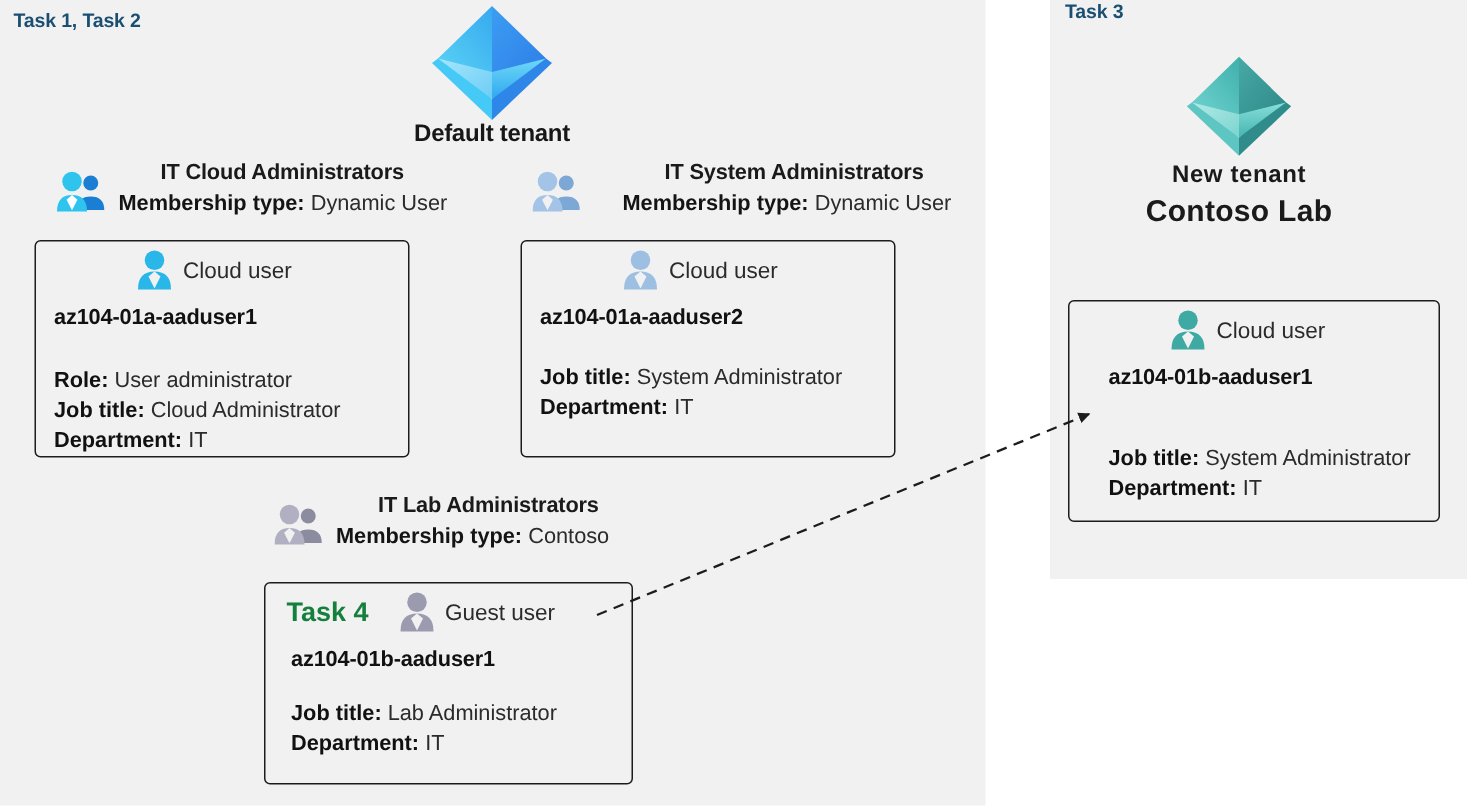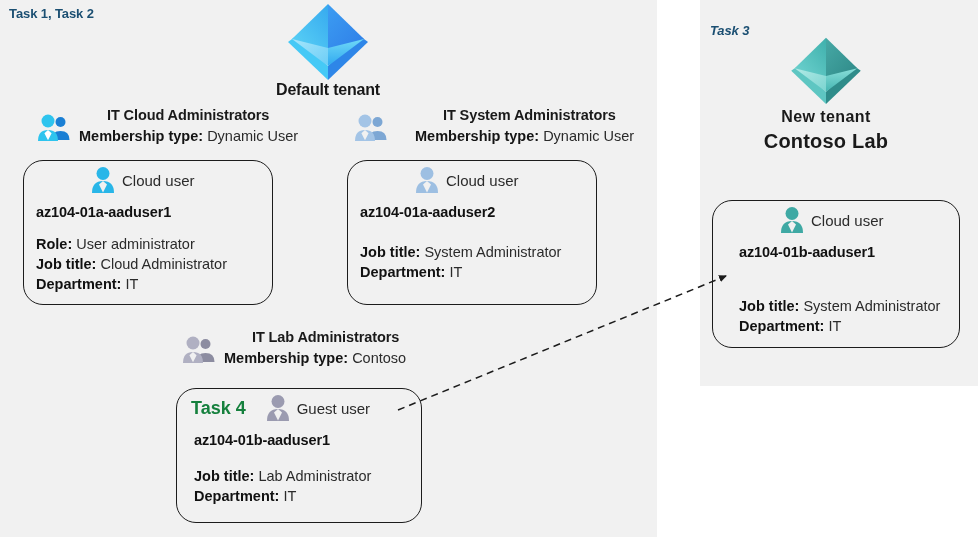--- a/index.html
+++ b/index.html
@@ -32,21 +32,21 @@
   
   .task-label {
     position: absolute;
     font-size: 13px;
     font-weight: bold;
     color: #1b4f72;
     white-space: nowrap;
     letter-spacing: -0.1px;
   }
   #task-label-12 { left: 9px;   top: 6px; }
-  #task-label-3  { left: 710px; top: 23px; font-style: italic; }
+  #task-label-3  { left: 710px; top: 0; }
 
   
   .tenant { position: absolute; text-align: center; }
   #tenant-default { left: 228px; top: 2px; width: 200px; }
   #tenant-new     { left: 726px; top: 36px; width: 200px; }
 
   .tenant-icon { display: block; margin: 0 auto; }
 
   .tenant-name {
     font-size: 16px;
@@ -82,21 +82,21 @@
     white-space: nowrap;
     line-height: 20px;
     margin-top: 2px;
   }
   .group-meta b { color: #141414; font-weight: bold; }
 
   
   .card {
     position: absolute;
     border: 1.6px solid #1c1c1c;
-    border-radius: 20px;
+    border-radius: 4px;
     background: transparent;
     box-sizing: border-box;
   }
   #card-aaduser1      { left: 23px;  top: 160px; width: 250px; height: 145px; }
   #card-aaduser2      { left: 347px; top: 160px; width: 250px; height: 145px; }
   #card-guest-aaduser { left: 176px; top: 388px; width: 246px; height: 135px; }
   #card-b-aaduser1    { left: 712px; top: 200px; width: 248px; height: 148px; }
 
   .card-head {
     display: flex;
@@ -134,21 +134,21 @@
   #card-guest-aaduser .card-username { margin: 10px 0 0 17px; }
   #card-b-aaduser1 .card-username    { margin: 10px 0 0 26px; }
 
   .card-attrs {
     font-size: 14.5px;
     color: #2b2b2b;
     line-height: 20px;
     white-space: nowrap;
   }
   .card-attrs b { color: #111111; font-weight: bold; }
-  #card-aaduser1 .card-attrs      { margin: 14px 0 0 12px; }
+  #card-aaduser1 .card-attrs      { margin: 24px 0 0 12px; }
   #card-aaduser2 .card-attrs      { margin: 22px 0 0 12px; }
   #card-guest-aaduser .card-attrs { margin: 18px 0 0 17px; }
   #card-b-aaduser1 .card-attrs    { margin: 36px 0 0 26px; }
 
   
   #connector-layer {
     position: absolute;
     left: 0; top: 0;
     width: 978px; height: 540px;
     pointer-events: none;

